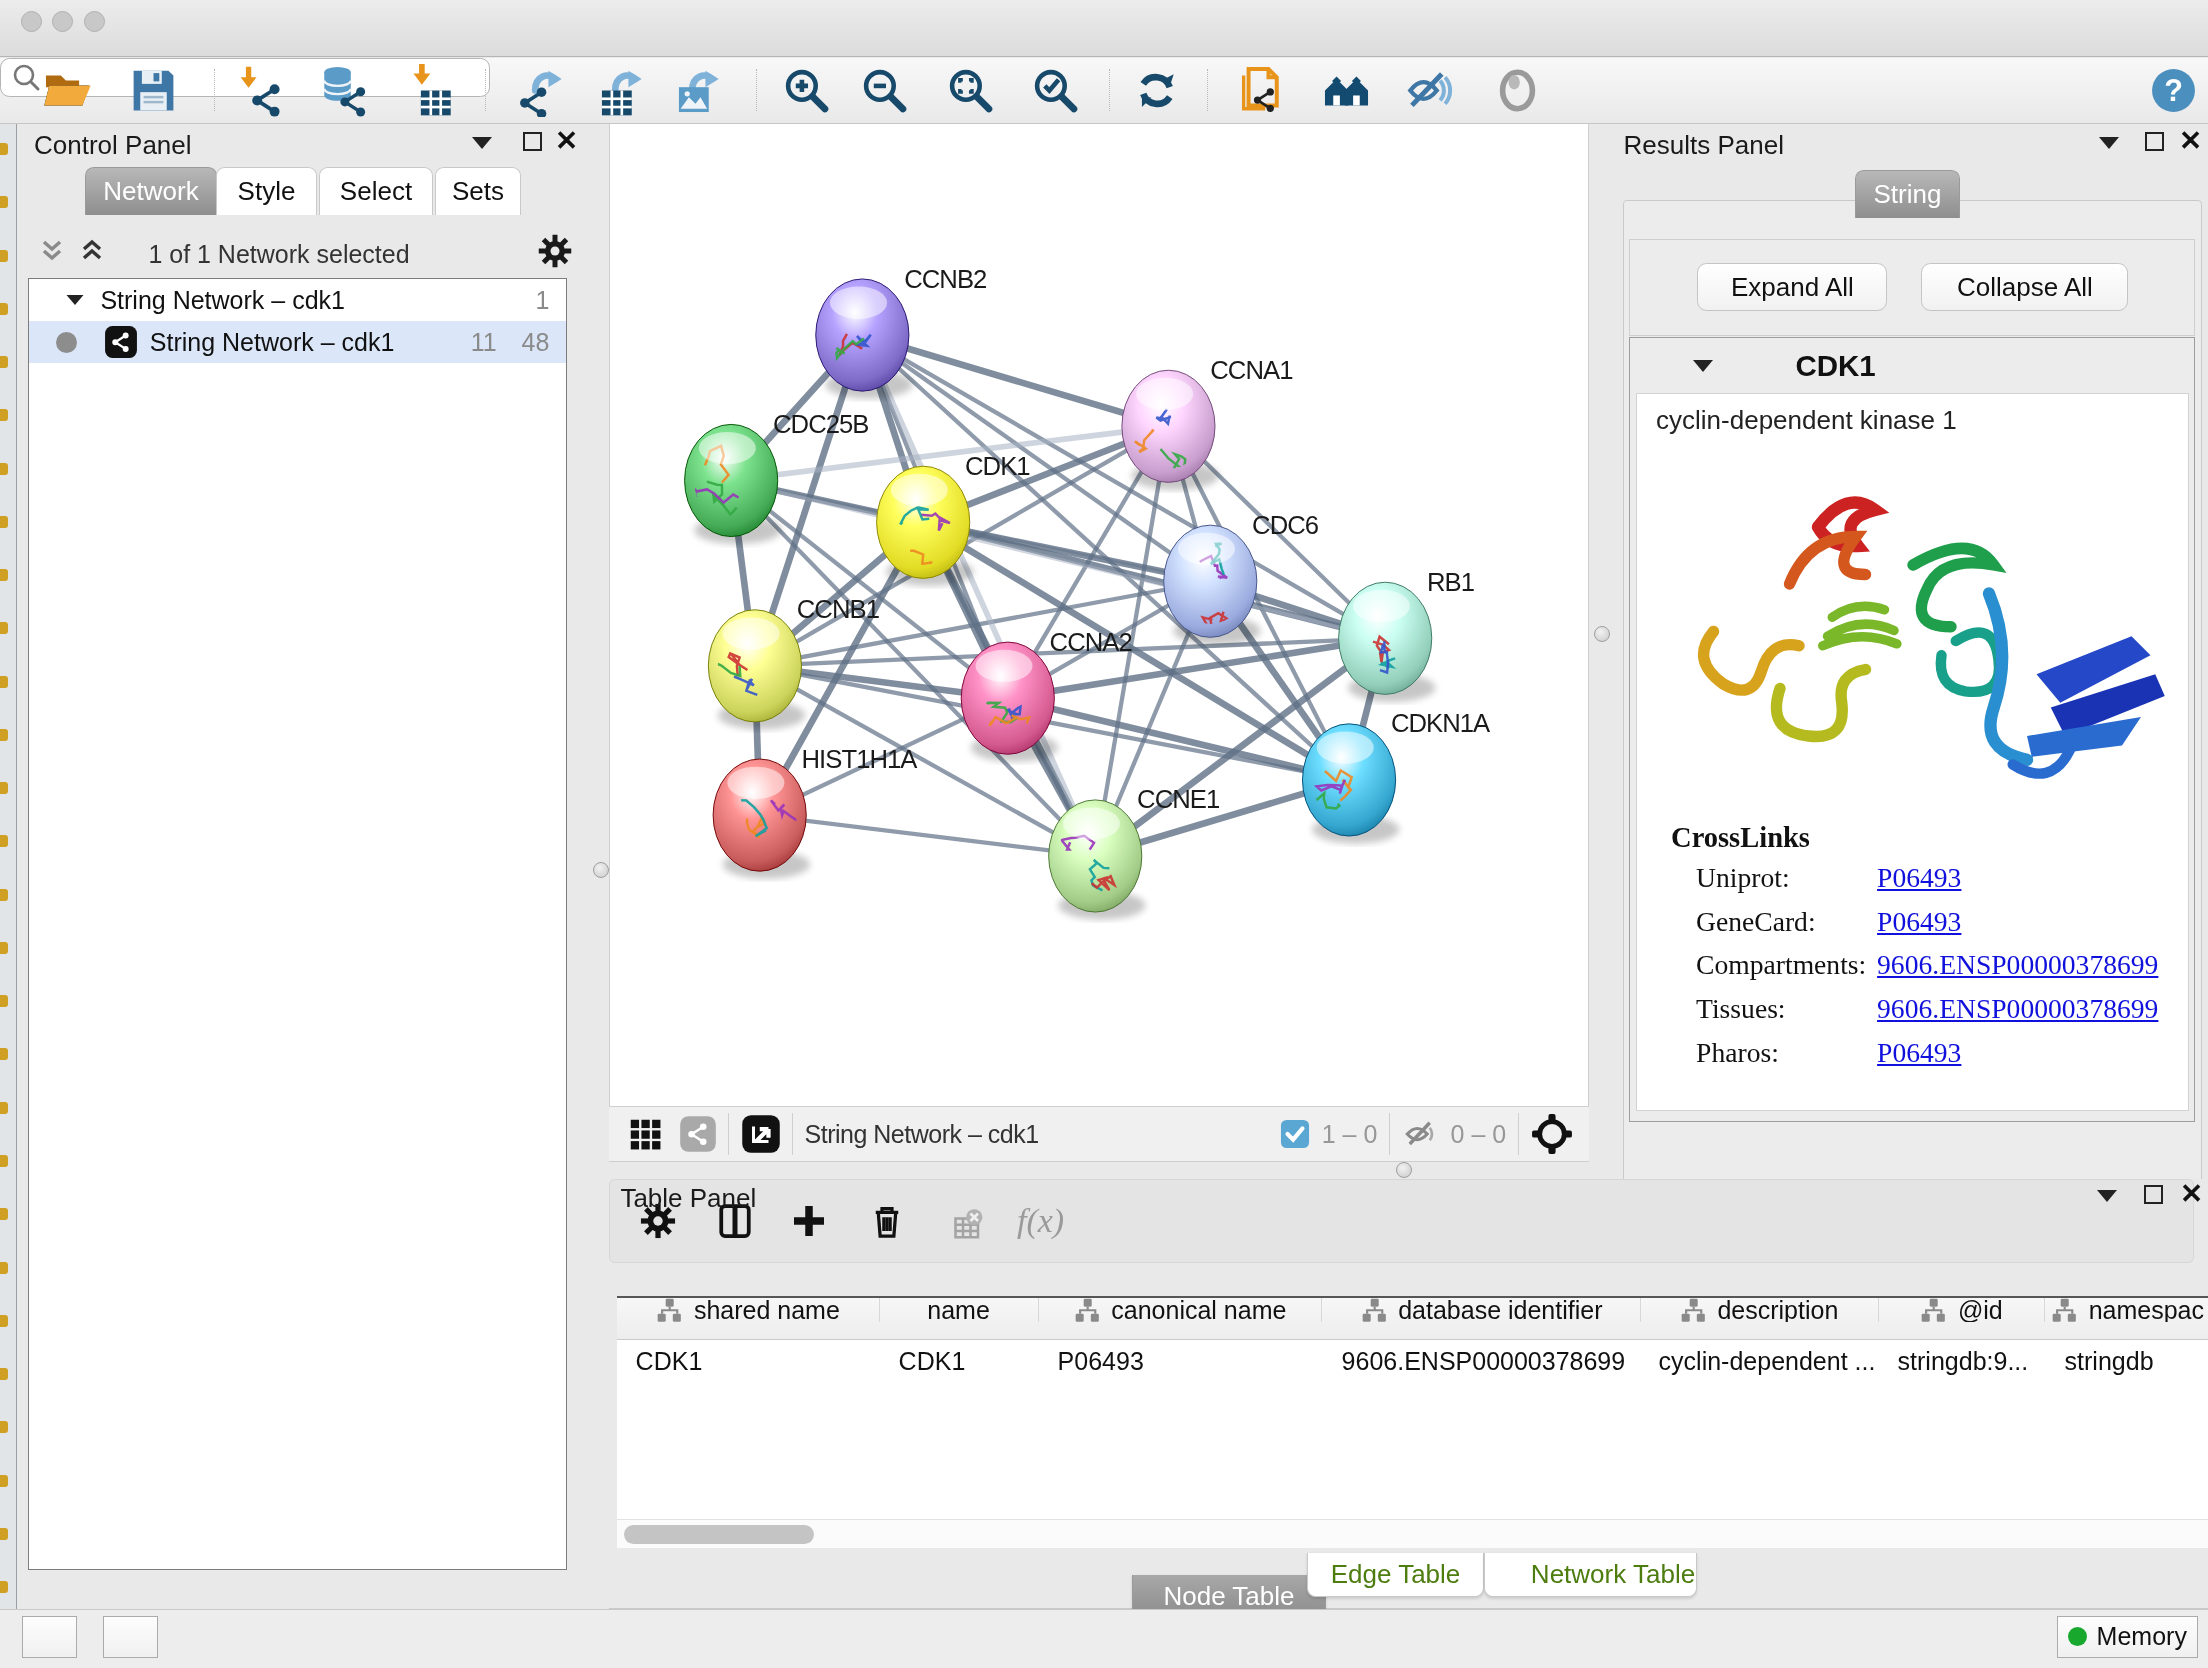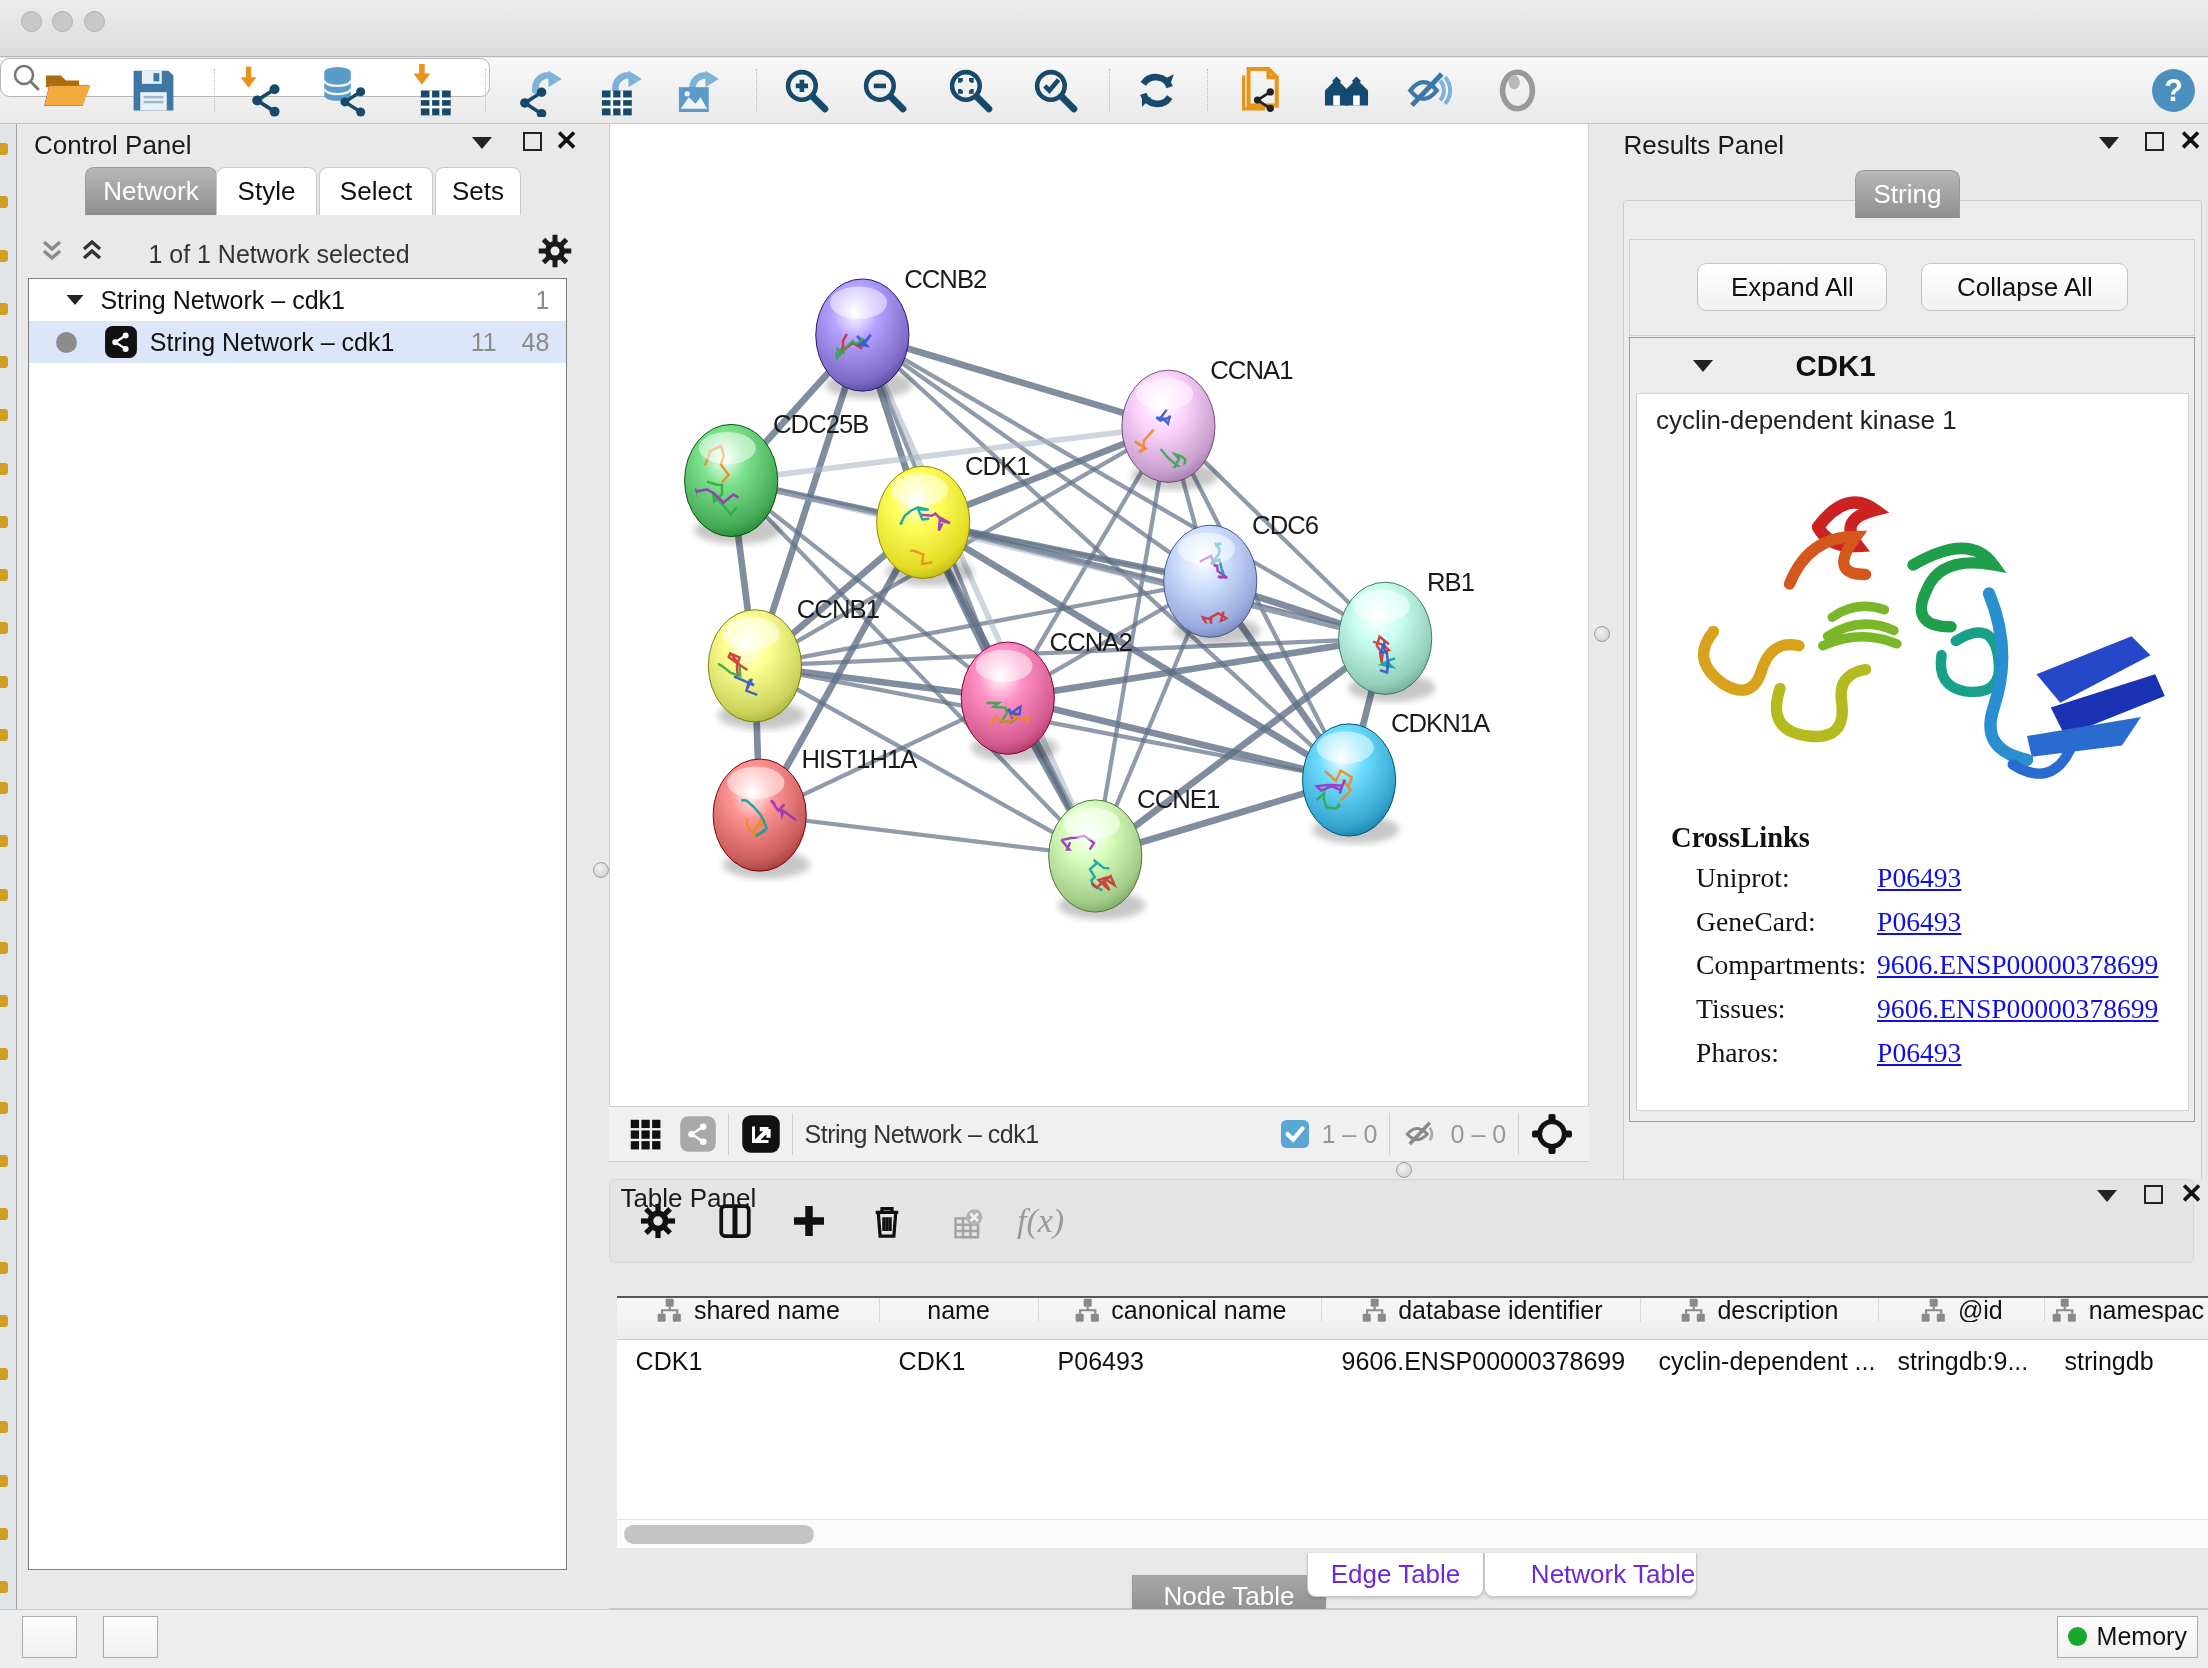--- a/index.html
+++ b/index.html
@@ -61,21 +61,21 @@
   .xl-link { font-size:27.6px; color:#1111dd; text-decoration:underline; }
 
   #table-panel { left:609px; top:1179px; width:1600px; height:430px; background:#e9e9e9; border-bottom:1px solid #c9c9c9; }
   #tp-toolbar { left:7.6px; top:32px; width:1585px; height:84px; background:#e4e4e4; border:1px solid #d6d6d6; border-radius:5.7px; display:flex; align-items:center; }
   #tp-table { left:7.6px; top:117px; width:1592px; height:223px; background:#fff; border-top:2.9px solid #565656; overflow:hidden; }
   #tp-header { height:42px; background:linear-gradient(#f7f7f7,#ededed); border-bottom:1px solid #c9c9c9; position:relative; }
   .th { position:absolute; top:0; height:24px; display:flex; align-items:center; justify-content:center; gap:10px; font-size:25px; color:#111; border-right:1px solid #d8d8d8; overflow:hidden; }
   .td { position:absolute; top:44px; height:38px; display:flex; align-items:center; padding-left:19px; font-size:25px; color:#111; white-space:nowrap; overflow:hidden; }
   #tp-scroll { left:7.6px; top:340px; width:1592px; height:28.5px; background:#fbfbfb; border-top:1px solid #e2e2e2; }
   #tp-thumb { left:7.6px; top:4.8px; width:190px; height:19px; background:#c4c4c4; border-radius:9.5px; }
-  .bot-tab { height:44px; display:flex; align-items:center; justify-content:center; font-size:26px; background:#fff; border:1px solid #c8c8c8; color:#6d28d9; border-radius:0 0 8.6px 8.6px; border-top:none; box-shadow:0 1.9px 2.9px rgba(0,0,0,0.12); }
+  .bot-tab { height:44px; display:flex; align-items:center; justify-content:center; font-size:26px; background:#fff; border:1px solid #c8c8c8; color:#4d7c0f; border-radius:0 0 8.6px 8.6px; border-top:none; box-shadow:0 1.9px 2.9px rgba(0,0,0,0.12); }
   .bot-tab.sel { background:linear-gradient(#a8a8a8,#8c8c8c); color:#fff; border-color:#9a9a9a; }
 
   #status-bar { left:0; top:1609px; width:2208px; height:59px; background:#ededed; border-top:1px solid #c9c9c9; }
   .sb-btn { top:5.7px; height:42px; background:linear-gradient(#fdfdfd,#f0f0f0); border:1.9px solid #ababab; display:flex; align-items:center; justify-content:center; }
   #memory-btn { left:2057px; width:141px; gap:9.5px; font-size:25px; color:#111; }
   .green-dot { width:19px; height:19px; border-radius:50%; background:#18a82e; }
 
   svg { display:block; }
   input::placeholder { color:#aaa; }
 </style>

